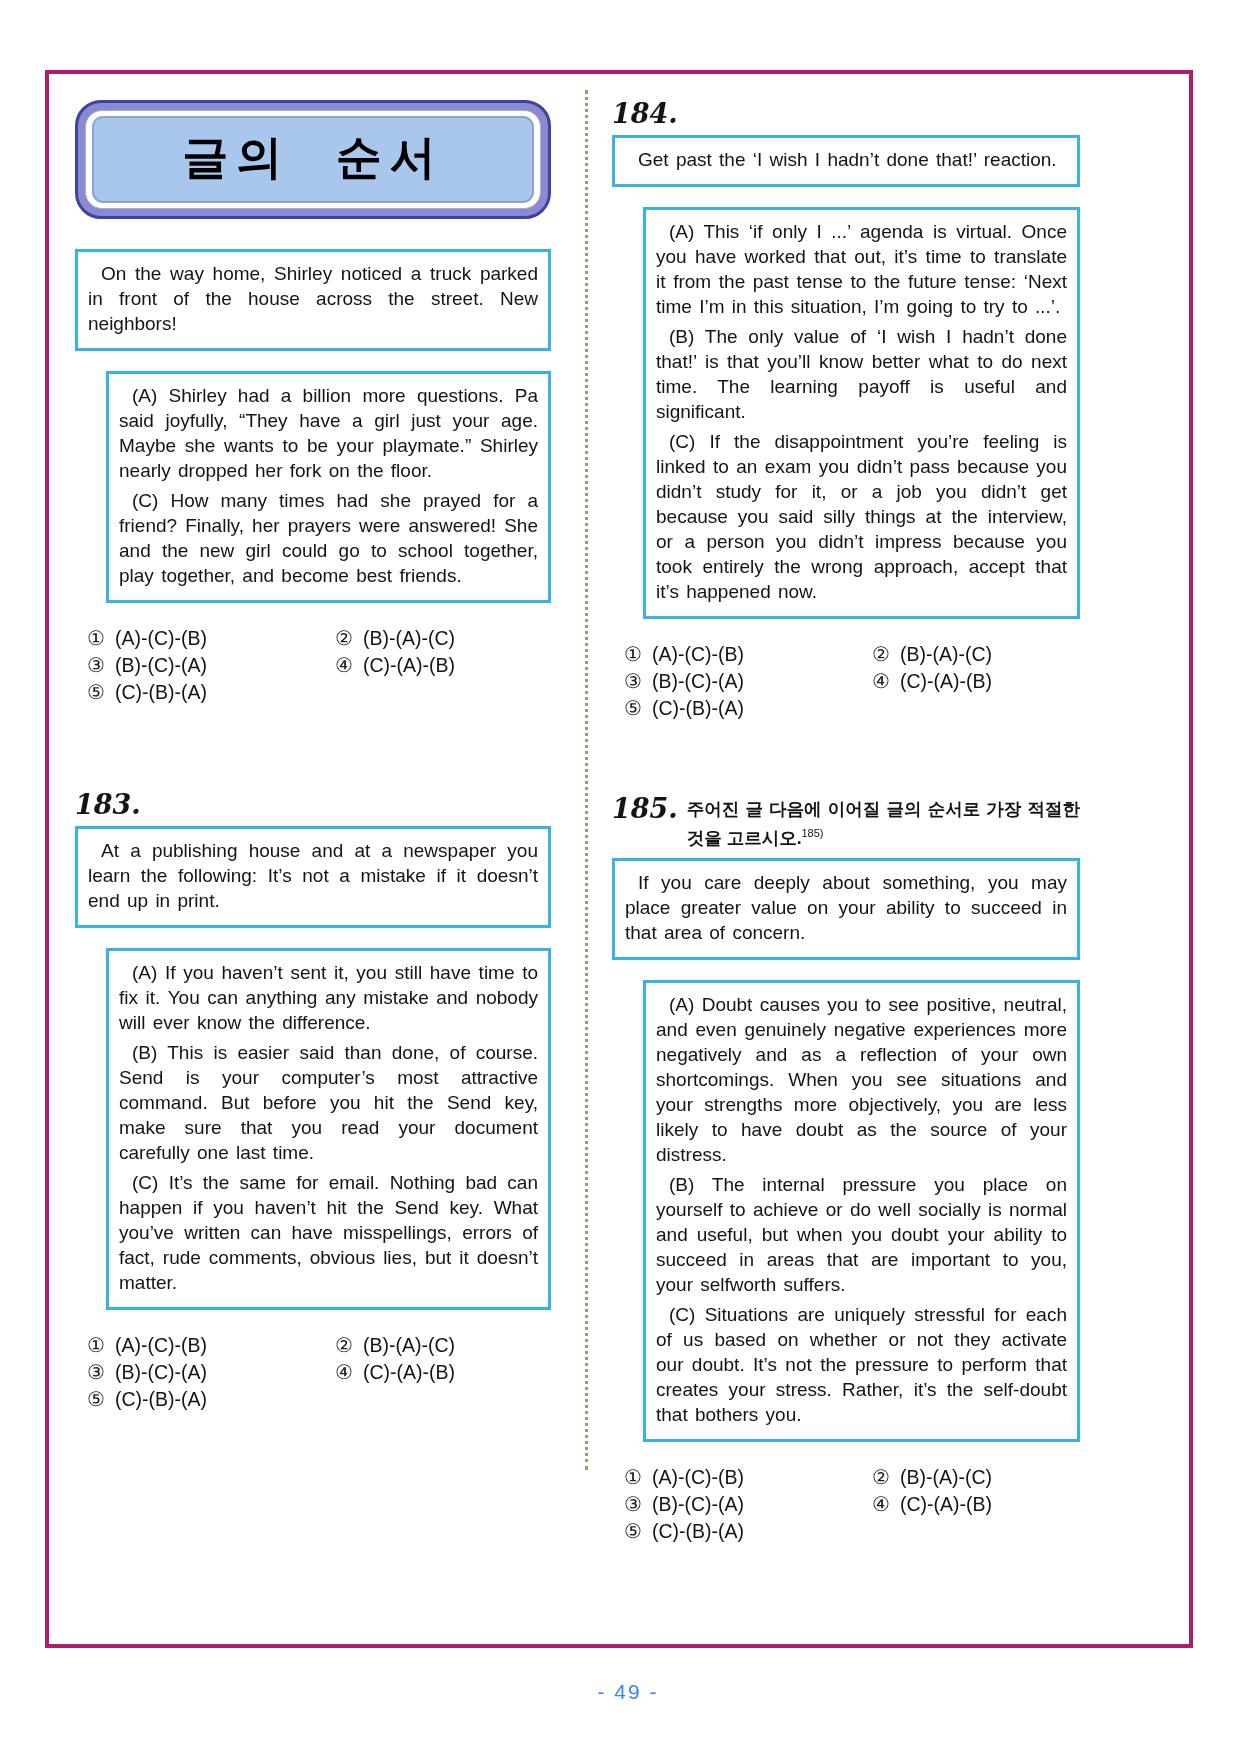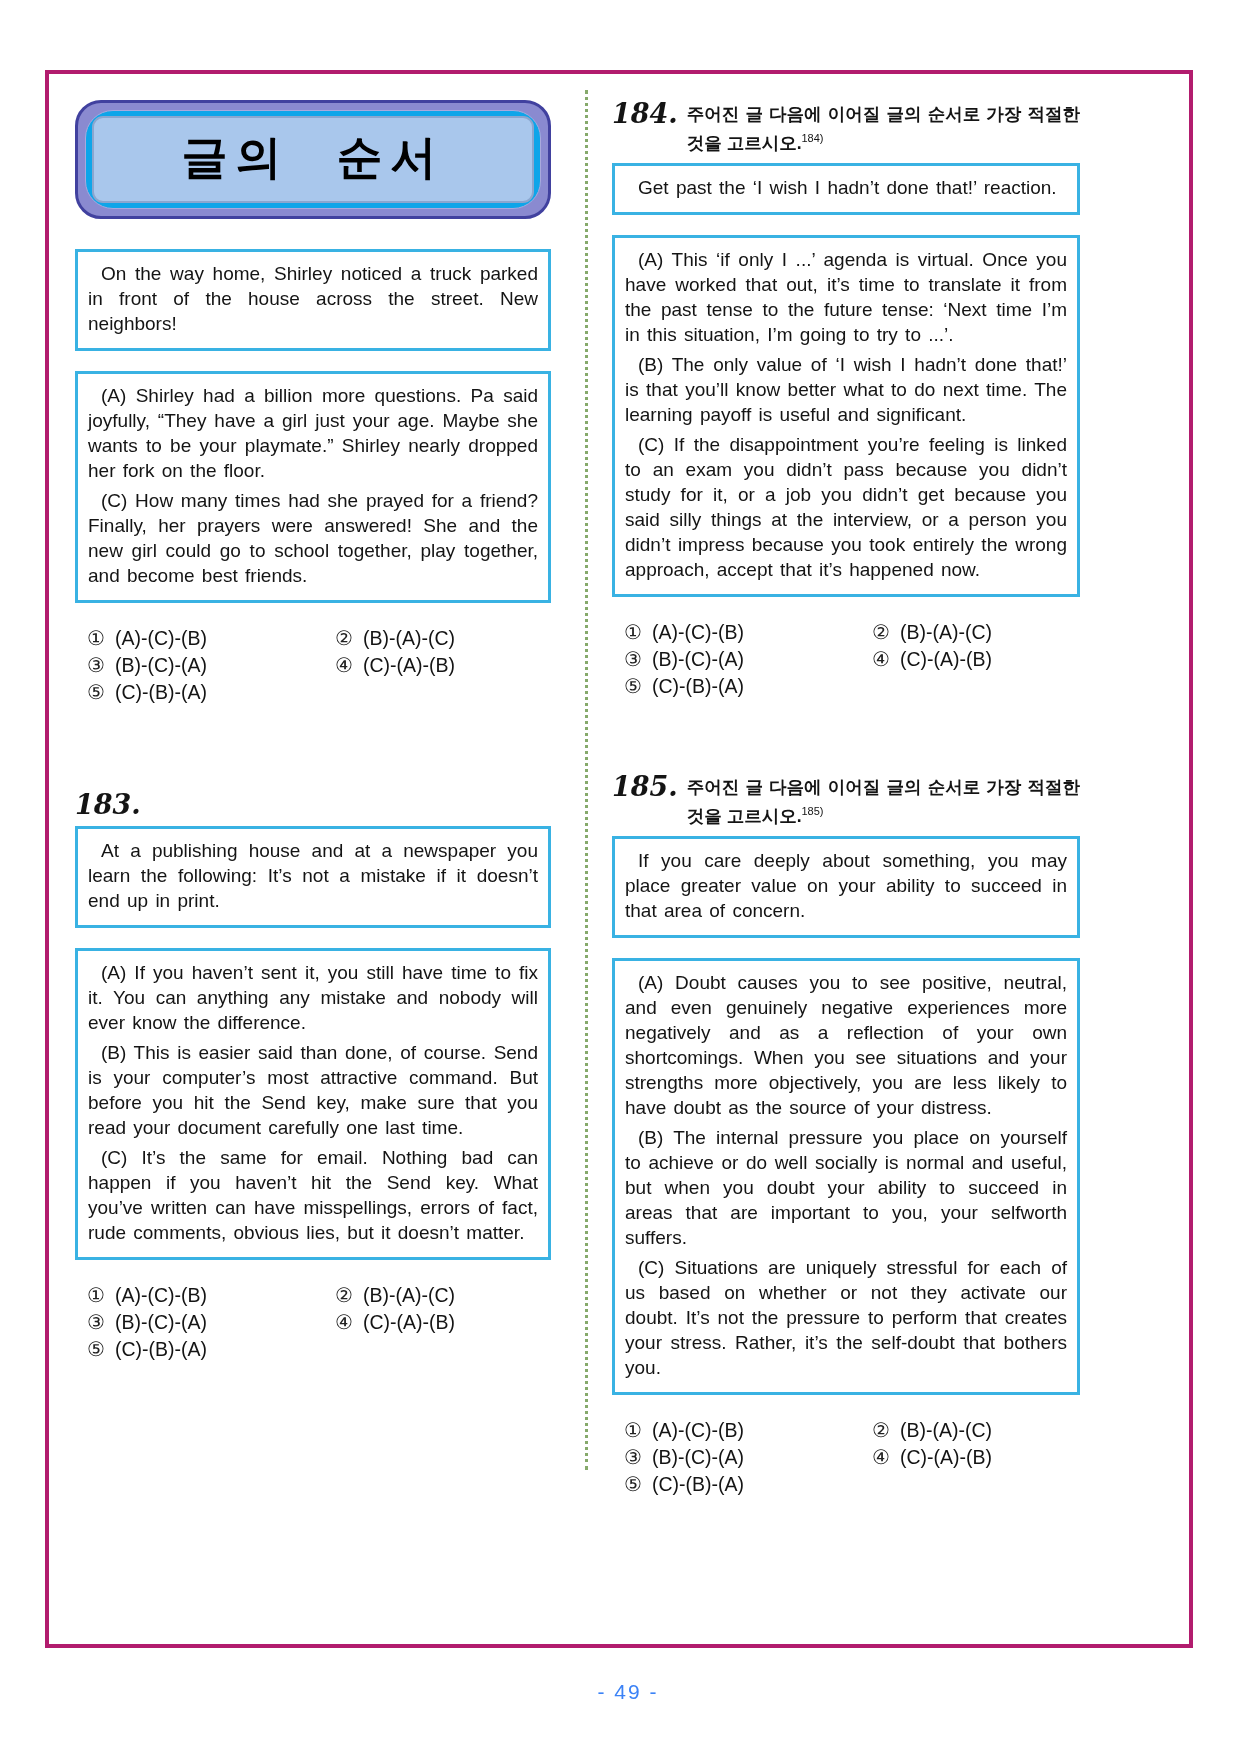--- a/index.html
+++ b/index.html
@@ -28,21 +28,21 @@
 
   
   .banner-outer {
     margin-top: 26px;
     width: 100%;
     background: #8a8ad0;
     border: 3px solid #41419f;
     border-radius: 26px;
     padding: 7px;
   }
-  .banner-white { background: #0ea5e9; border-radius: 28px; padding: 5px 6px; border: 1px solid #a9a9dd; }
+  .banner-white { background: #ffffff; border-radius: 17px; padding: 5px 6px; border: 1px solid #a9a9dd; font-family: Liberation Serif, serif; }
   .banner-blue {
     background: #a9c7ec;
     border: 2px solid #8aa6cf;
     border-radius: 11px;
     text-align: center;
     font-size: 46px; font-weight: 700;
     letter-spacing: 8px; word-spacing: 26px;
     padding: 9px 0 12px;
     color: #000;
   }
@@ -62,21 +62,21 @@
     padding-top: 2px;
   }
   .q-prompt sup { font-size: 11px; font-weight: 400; }
 
   .box {
     border: 3px solid #39b2e3;
     background: #ffffff;
     padding: 4px 10px 7px;
     margin-top: 8px;
   }
-  .box.abc { margin-top: 20px; }
+  .box.abc { margin-top: 20px; margin-left: 31px; }
   .box p {
     margin: 5px 0;
     text-indent: 13px;
     text-align: justify;
     font-size: 19px;
     line-height: 25px;
     word-spacing: 2px;
   }
 
   .choices {
@@ -159,21 +159,20 @@
         </section>
       </div>
 
       <div class="col-divider"></div>
 
       <div class="col-right">
 
         <section class="question q-first-right">
           <div class="q-header">
             <span class="q-num">184.</span>
-            <span class="q-prompt"><span>주어진 글 다음에 이어질 글의 순서로 가장 적절한 것을 고르시오.</span><sup>184)</sup></span>
           </div>
           <div class="box">
             <p>Get past the ‘I wish I hadn’t done that!’ reaction.</p>
           </div>
           <div class="box abc">
             <p>(A) This ‘if only I ...’ agenda is virtual. Once you have worked that out, it’s time to translate it from the past tense to the future tense: ‘Next time I’m in this situation, I’m going to try to ...’.</p>
             <p>(B) The only value of ‘I wish I hadn’t done that!’ is that you’ll know better what to do next time. The learning payoff is useful and significant.</p>
             <p>(C) If the disappointment you’re feeling is linked to an exam you didn’t pass because you didn’t study for it, or a job you didn’t get because you said silly things at the interview, or a person you didn’t impress because you took entirely the wrong approach, accept that it’s happened now.</p>
           </div>
           <div class="choices">

